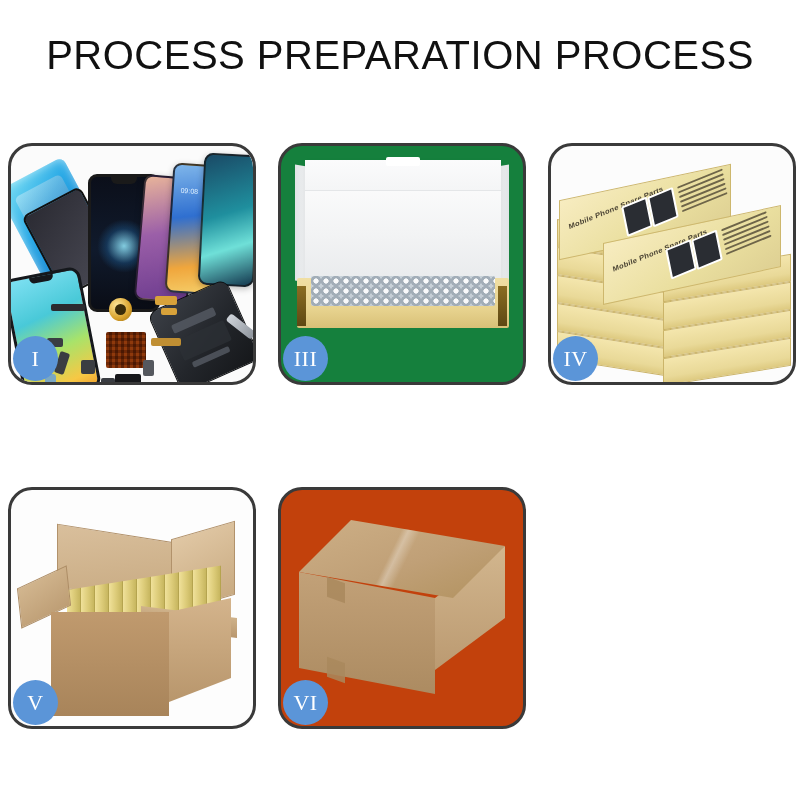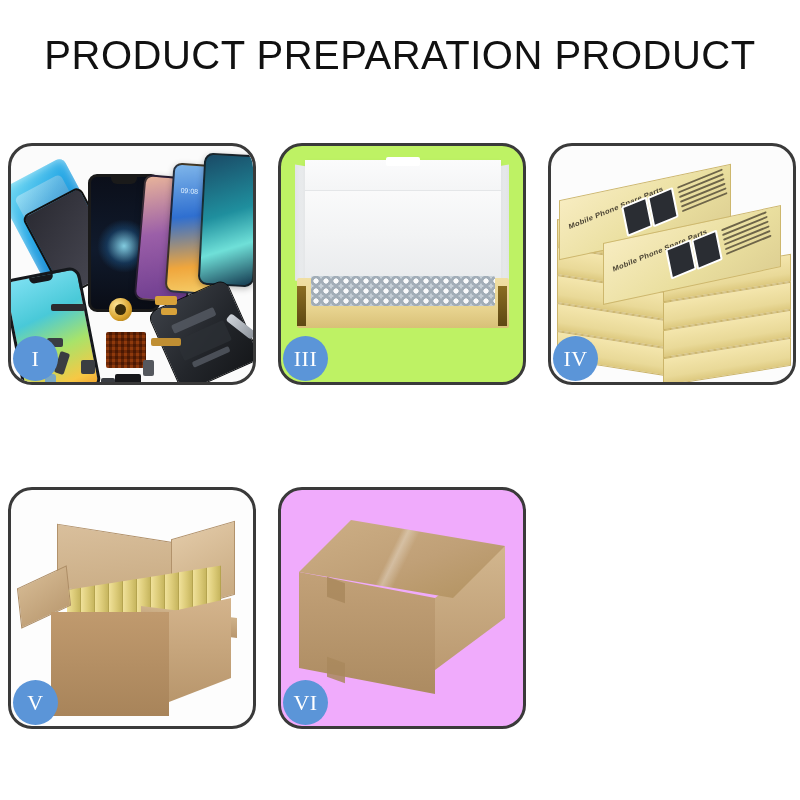--- a/index.html
+++ b/index.html
@@ -162,21 +162,21 @@
     border:1px solid #cdd5da;
   }
   .bw:after{
     content:"";position:absolute;inset:0;border-radius:5px;
     background:linear-gradient(115deg,rgba(255,255,255,.55) 0 18%,transparent 34% 68%,rgba(255,255,255,.4) 86%);
   }
   .bw-seam{position:absolute;left:58px;top:120px;width:128px;height:3px;
            background:rgba(255,255,255,.75);}
 
   
-  .p3{background:#bef264;}
+  .p3{background:#15803d;}
   .wb-lid{
     position:absolute;left:24px;top:14px;width:196px;height:126px;
     background:linear-gradient(180deg,#ffffff,#f2f3f4 60%,#e8eaec);
     border-radius:3px;
     box-shadow:0 2px 5px rgba(0,0,0,.07);
   }
   .wb-lid:before{
     content:"";position:absolute;left:0;top:0;width:100%;height:30px;
     background:linear-gradient(180deg,#fbfbfc,#f4f5f6);
     border-bottom:1px solid #e4e6e8;
@@ -287,21 +287,21 @@
     position:absolute;left:56px;top:88px;width:152px;height:46px;
     transform:skewY(-9deg);
   }
   .ct-items i{
     position:absolute;top:0;width:13px;height:46px;display:block;
     background:linear-gradient(90deg,#f0e19a,#dccb78 55%,#c7b65f);
     border-right:1px solid #b5a44f;
   }
 
   
-  .p6{background:#f0abfc;}
+  .p6{background:#c2410c;}
   .sc-top{
     position:absolute;left:18px;top:30px;width:206px;height:78px;
     background:linear-gradient(160deg,#cdaf86,#c0a077 55%,#b2925f);
     clip-path:polygon(52px 0,206px 26px,154px 78px,0 52px);
   }
   .sc-top2{
     position:absolute;left:18px;top:30px;width:206px;height:78px;
     clip-path:polygon(52px 0,206px 26px,154px 78px,0 52px);
     background:linear-gradient(116deg,transparent 44%,rgba(255,255,255,.3) 47%,transparent 52%);
   }
@@ -320,21 +320,21 @@
   .tape{position:absolute;background:#a9885d;opacity:.85;}
   .tp1{left:46px;top:90px;width:18px;height:20px;transform:skewY(20deg);}
   .tp2{left:46px;top:170px;width:18px;height:20px;transform:skewY(20deg);}
 </style>
 </head>
 <body>
 
 <div class="page">
 
   <div class="header">
-    <div class="title">PRODUCT PREPARATION PRODUCT</div>
+    <div class="title">PROCESS PREPARATION PROCESS</div>
   </div>
 
   <div class="grid">
 
     <div class="panel p1">
       <div class="stage">
         <div class="ph lcd-a"></div>
         <div class="ph lcd-b"></div>
         <div class="ph scr-black"></div>
         <div class="ph phone-f f1"></div>

